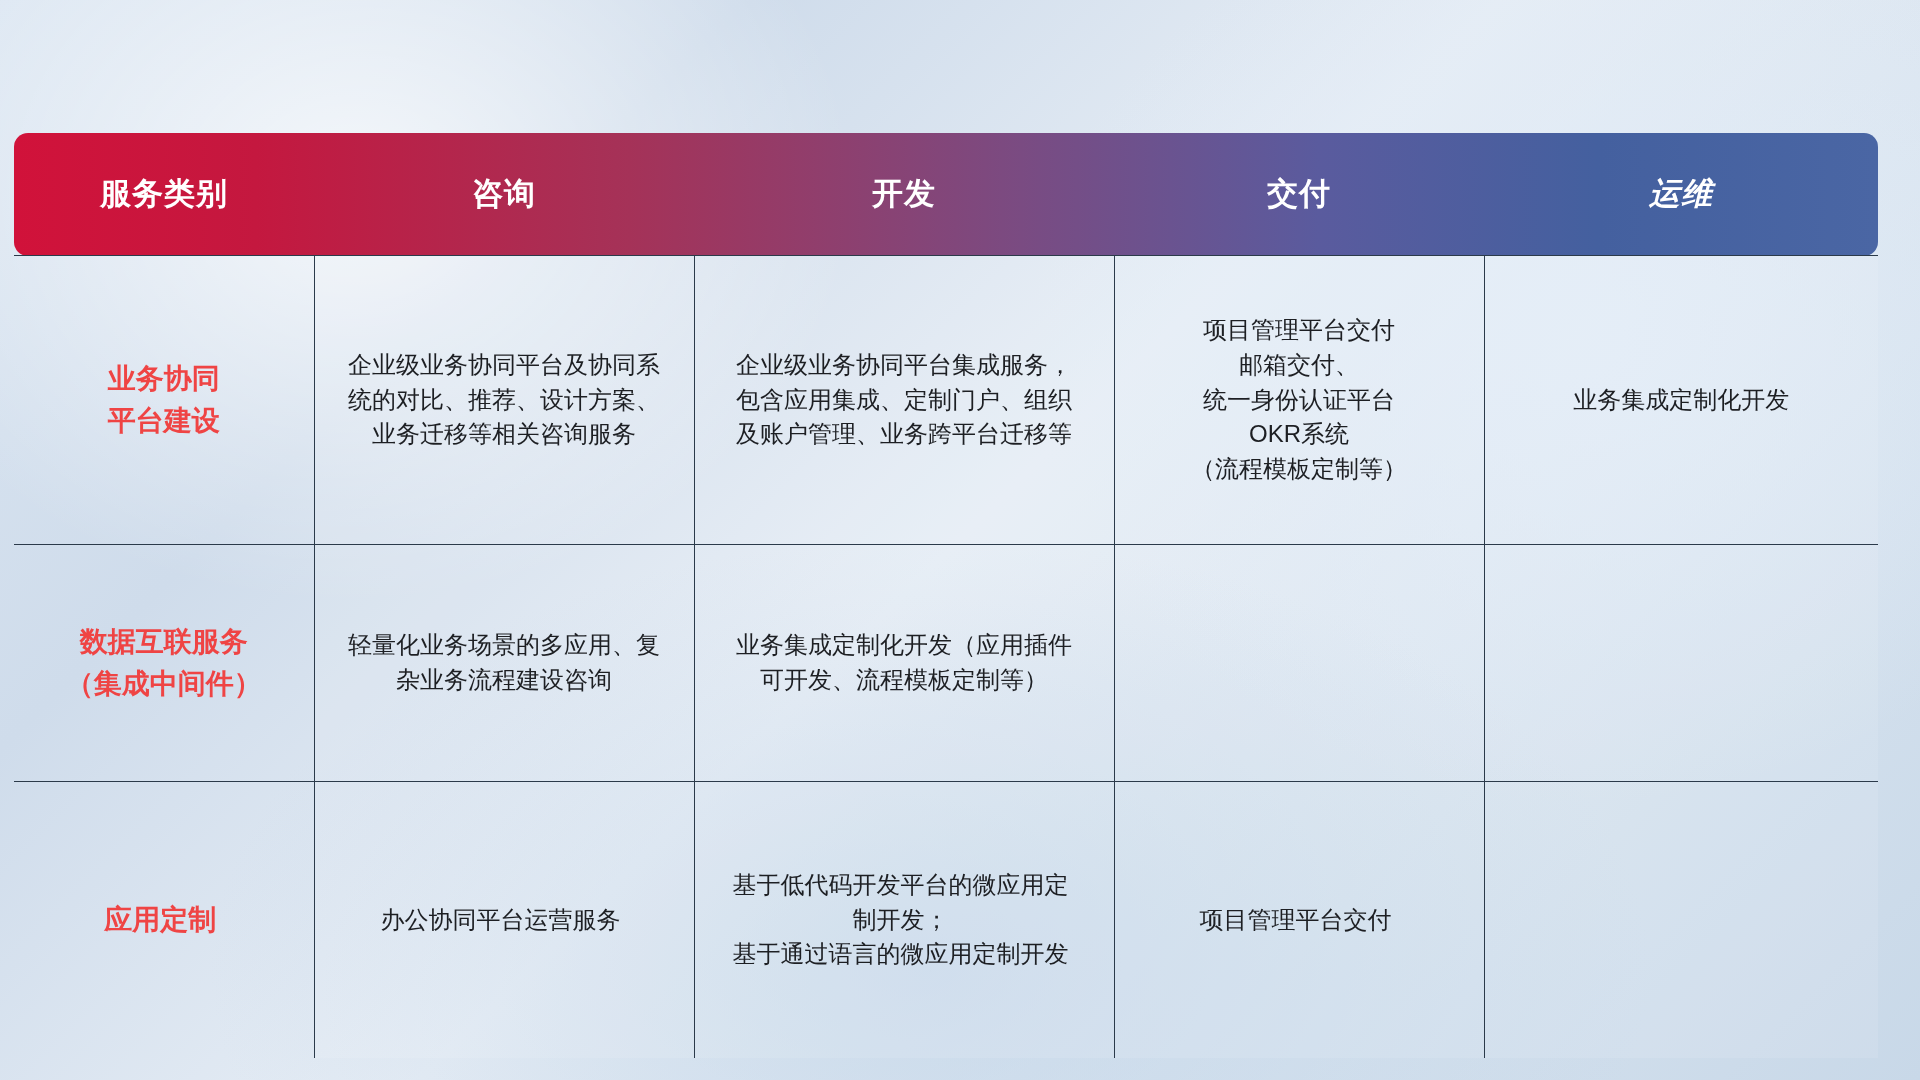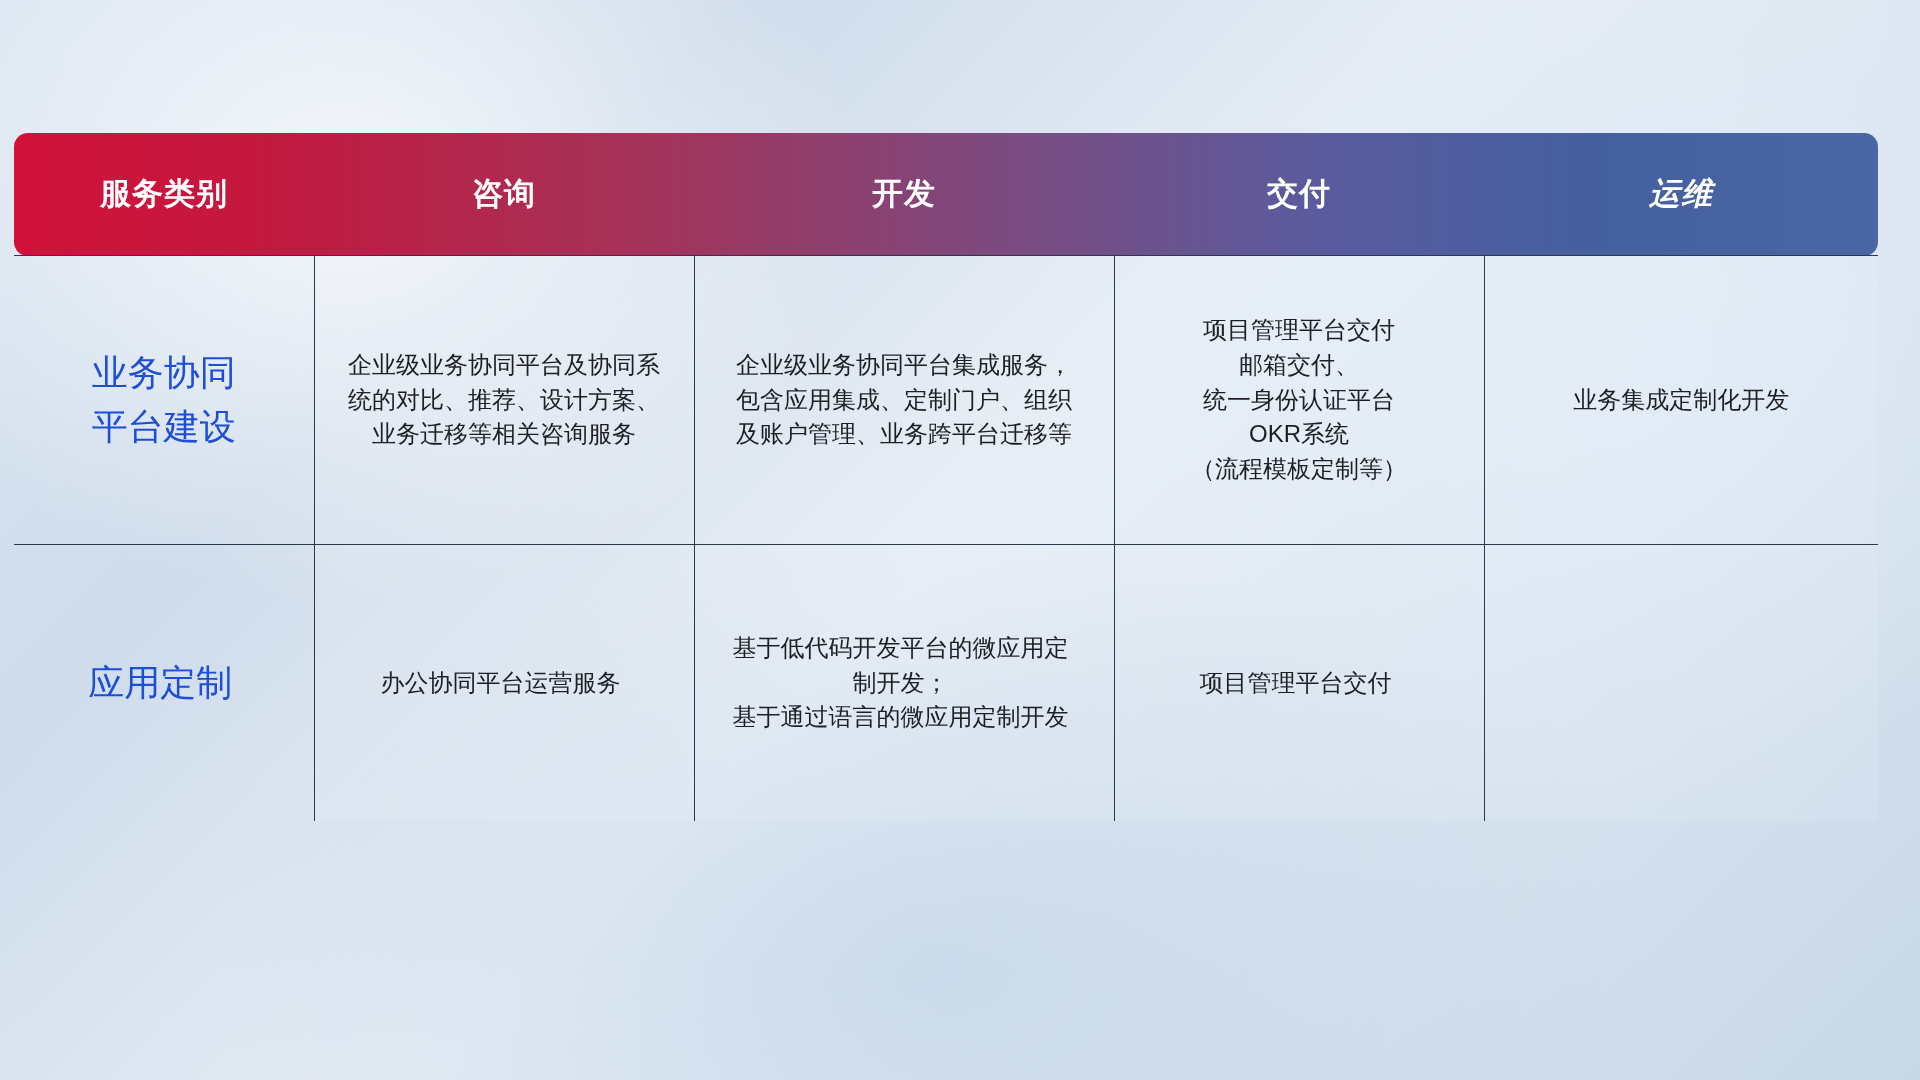--- a/index.html
+++ b/index.html
@@ -83,23 +83,23 @@
     text-align: center;
     color: #1d1f23;
     font-size: 24px;
     line-height: 1.45;
     padding: 18px 16px;
     background: rgba(255,255,255,0.10);
   }
   tbody tr td:first-child {
     border-left: none;
     background: transparent;
-    color: #1d4ed8;
-    font-weight: normal;
-    font-size: 36px;
+    color: #ef4444;
+    font-weight: bold;
+    font-size: 28px;
     line-height: 1.5;
   }
   tbody tr td:last-child {
     border-right: none;
   }
   tbody tr:last-child td {
     border-bottom: none;
   }
 
   col.c0 { width: 300px; }
@@ -160,20 +160,40 @@
             <span class="cell-text">项目管理平台交付
 邮箱交付、
 统一身份认证平台
 OKR系统
 （流程模板定制等）</span>
           </td>
         <td>
             <span class="cell-text">业务集成定制化开发</span>
           </td>
       </tr>
+      <tr class="row-2">
+        <td>
+            <span class="cat-text">数据互联服务
+（集成中间件）</span>
+          </td>
+        <td>
+            <span class="cell-text">轻量化业务场景的多应用、复
+杂业务流程建设咨询</span>
+          </td>
+        <td>
+            <span class="cell-text">业务集成定制化开发（应用插件
+可开发、流程模板定制等）</span>
+          </td>
+        <td>
+            <span class="cell-text"></span>
+          </td>
+        <td>
+            <span class="cell-text"></span>
+          </td>
+      </tr>
       <tr class="row-3">
         <td>
             <span class="cat-text">应用定制</span>
           </td>
         <td>
             <span class="cell-text">办公协同平台运营服务</span>
           </td>
         <td>
             <span class="cell-text">基于低代码开发平台的微应用定
 制开发；

